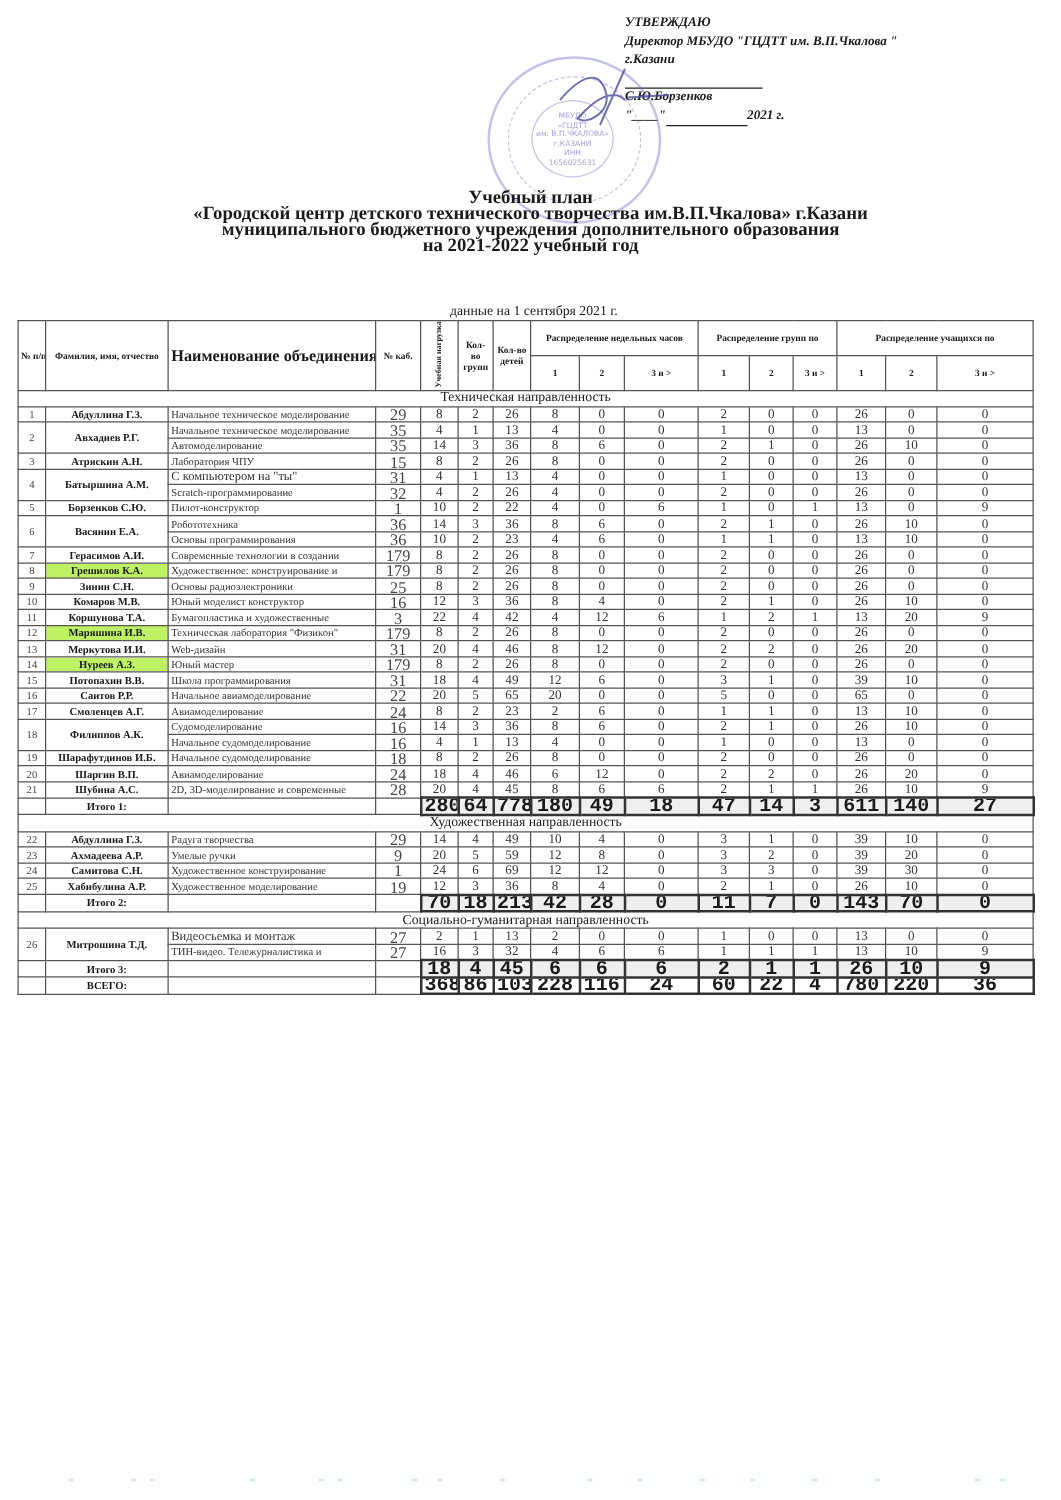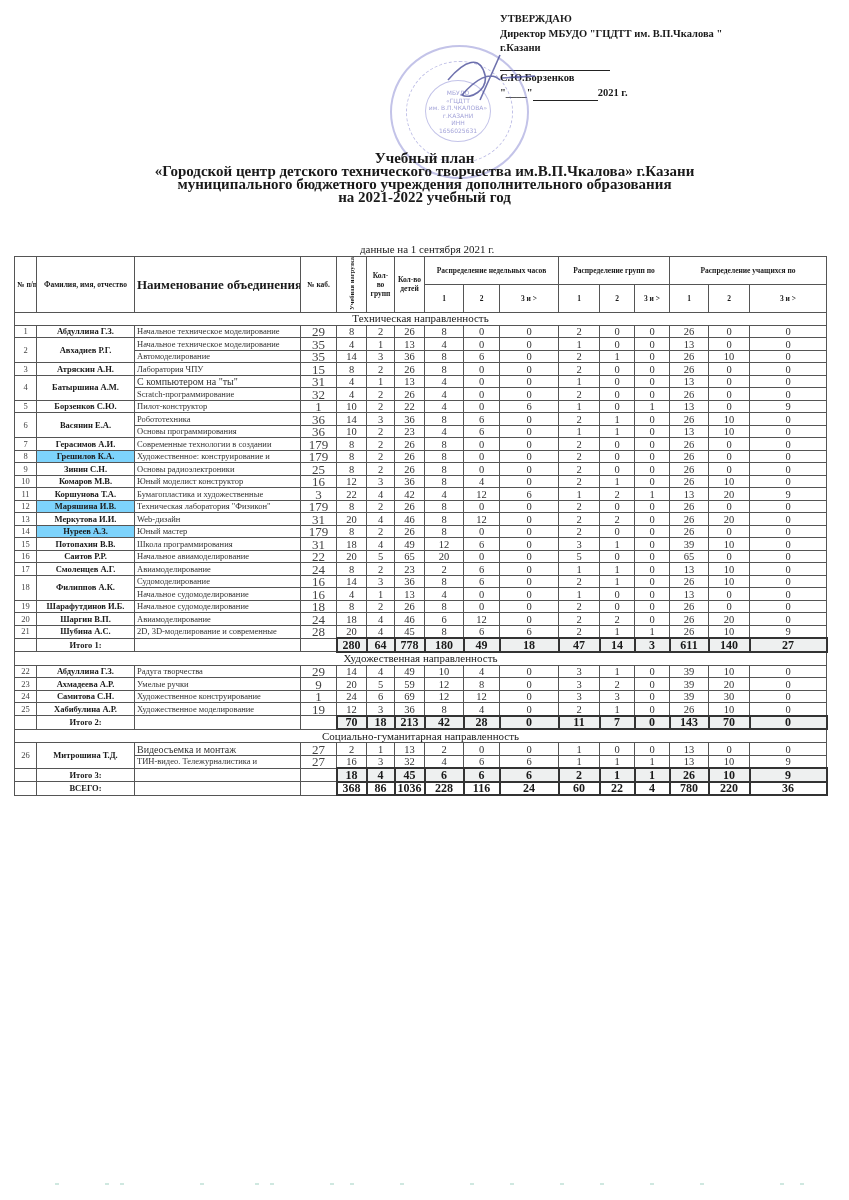--- a/index.html
+++ b/index.html
@@ -1,19 +1,19 @@
 <!DOCTYPE html>
 <html><head>
 <meta charset="utf-8">
 <style>
   html, body { margin:0; padding:0; background:#ffffff; }
   body { width:849px; height:1200px; position:relative; overflow:hidden;
          font-family:"Liberation Serif", "DejaVu Serif", serif; color:#1a1a1a; }
   .approve { position:absolute; left:500px; top:12px; font-weight:bold; font-size:10.5px; line-height:14.5px; }
-  .approve div { white-space:nowrap; }
+  .approve div { white-space:nowrap;font-style:italic; }
   .approve .line { display:inline-block; border-bottom:1px solid #222; }
   .stamp { position:absolute; left:390px; top:45px; width:135px; height:130px; border-radius:50%;
            border:2px solid rgba(110,110,200,0.55); opacity:0.75; }
   .stamp::before { content:""; position:absolute; left:14px; top:14px; right:14px; bottom:14px; border-radius:50%;
            border:1.5px dashed rgba(110,110,200,0.6); }
   .stamp .inner { position:absolute; left:33px; top:33px; width:66px; height:62px; border-radius:50%;
            border:1.5px solid rgba(110,110,200,0.55); font-family:"DejaVu Sans", sans-serif; font-size:6px;
            color:rgba(100,100,190,0.8); text-align:center; padding-top:8px; box-sizing:border-box; line-height:7.5px; }
   .signature { position:absolute; left:440px; top:50px; width:110px; height:55px; }
   .title { position:absolute; left:0; width:849px; top:152px; text-align:center; font-weight:bold;
@@ -24,23 +24,23 @@
            text-align:center; overflow:hidden; white-space:nowrap; font-weight:normal; }
   th { font-weight:bold; font-size:7.5px; line-height:9px; }
   td.num { font-size:10.5px; color:#333; }
   td.idx { font-size:8.5px; color:#444; }
   td.name { font-weight:bold; font-size:8.5px; }
   td.prog { text-align:left; font-size:8.5px; color:#333; }
   td.prog.big { font-size:10px; }
   td.cab { font-size:13px; color:#444; }
   tr.section td { font-size:11px; height:12px; }
   tr.total td { font-weight:bold; font-size:8.5px; }
-  tr.total td.tv { font-size:12px; background:#eef0f0; border:2px solid #333; }
+  tr.total td.tv { font-size:16px; background:#eef0f0; border:2px solid #333;font-family:Liberation Mono, monospace; }
   tr.total.grand td.tv { background:#fff; }
-  .hl { background:#7dd3fc; }
+  .hl { background:#bef264; }
   .rot { writing-mode:vertical-rl; transform:rotate(180deg); font-size:6.5px; line-height:7px; }
   .noise { position:absolute; top:1183px; width:4px; height:2px; background:#cfe8e0; }
 </style>
 </head>
 <body>
 
 <div class="approve">
   <div>УТВЕРЖДАЮ</div>
   <div>Директор МБУДО "ГЦДТТ им. В.П.Чкалова "</div>
   <div>г.Казани</div>

